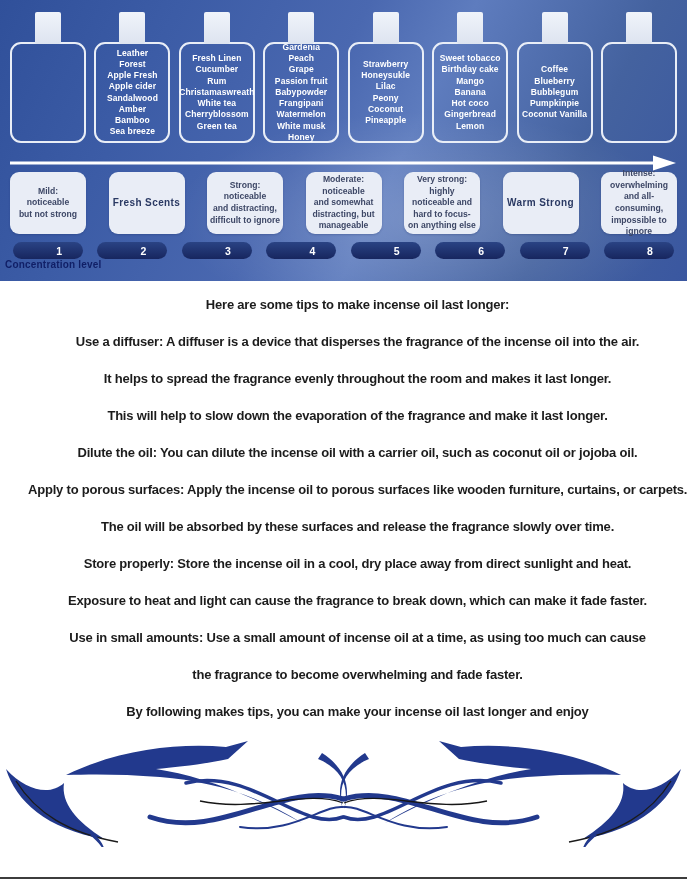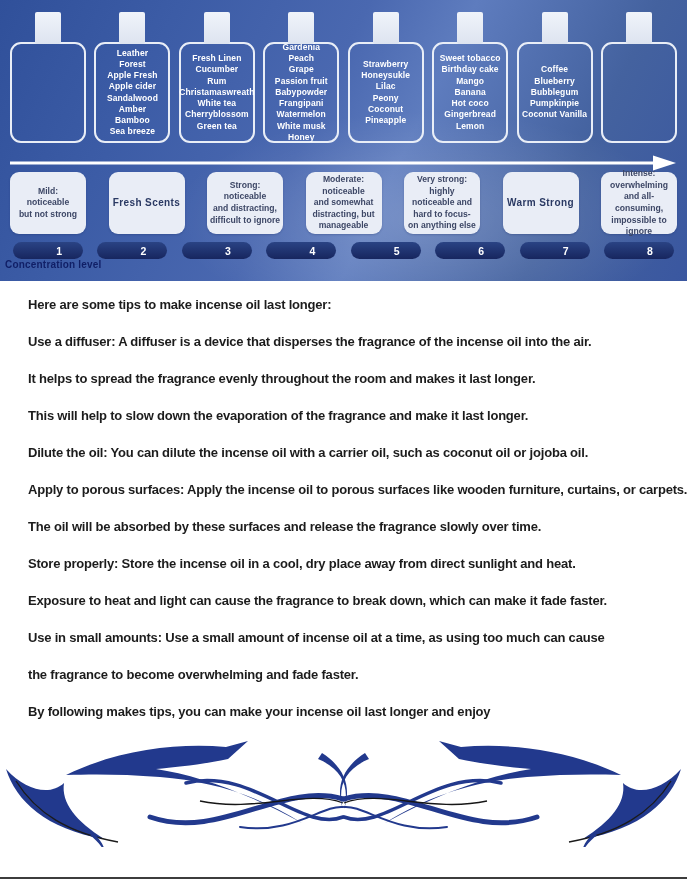--- a/index.html
+++ b/index.html
@@ -72,21 +72,21 @@
   .caption {
     position: absolute; left: 5px; top: 259px;
     font-size: 10px; font-weight: bold; color: #101f66; letter-spacing: 0.2px;
   }
 
   
   .tips { padding: 16px 0 0 28px; }
   .tips p {
     margin: 0 0 21px 0; line-height: 16px;
     font-size: 13px; font-weight: bold; color: #1c1c1c;
-    letter-spacing: -0.2px; white-space: nowrap;
+    letter-spacing: -0.2px; white-space: nowrap; text-align: center;
   }
 
   
   .flourish { display: block; margin-top: 2px; }
   .bottom-rule {
     position: absolute; left: 0; bottom: 0; width: 687px; height: 2px;
     background: #3c3c3c;
   }
 </style>
 </head>

